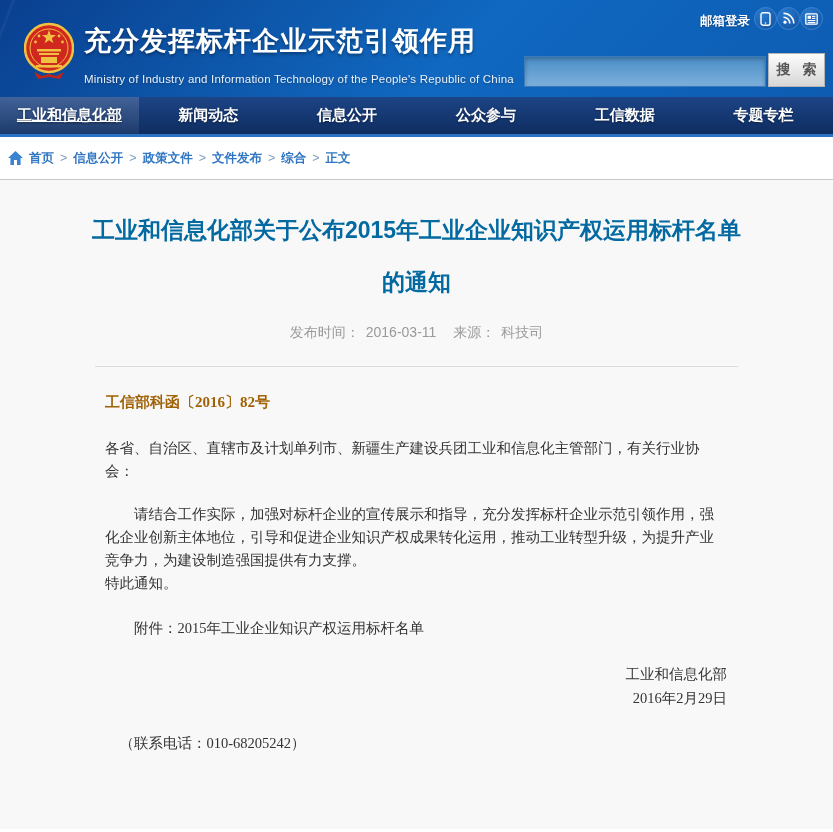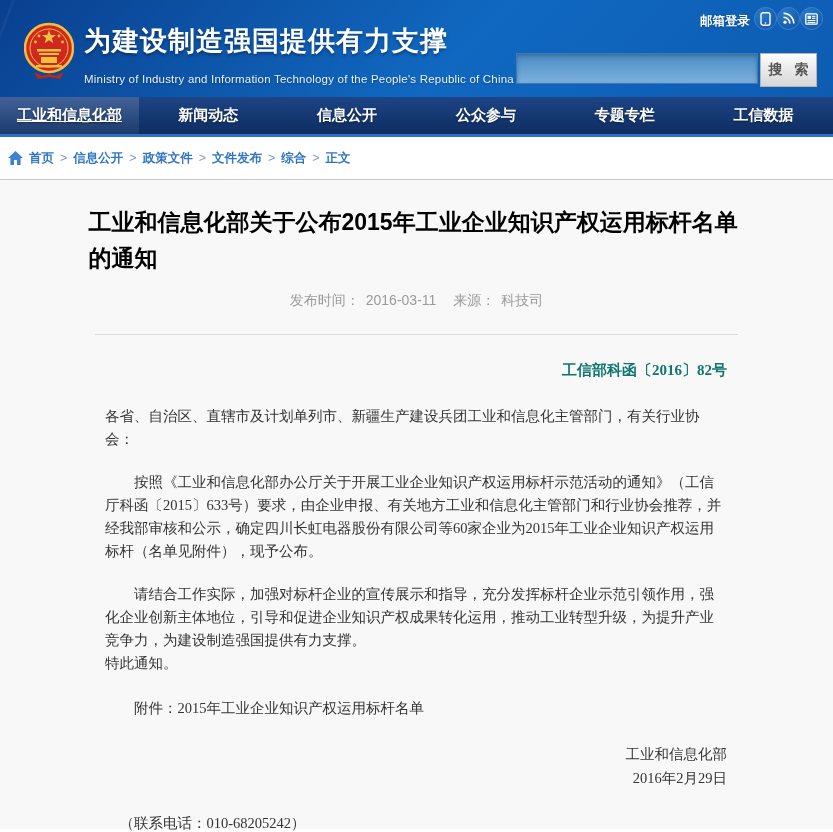--- a/index.html
+++ b/index.html
@@ -49,22 +49,22 @@
     text-decoration:none; cursor:pointer; text-shadow:0 1px 2px rgba(0,0,0,0.3);
   }
   .icon-circle {
     width:23px; height:23px; border-radius:50%;
     background:radial-gradient(circle at 35% 30%, #2a7bd0, #0f4f9e);
     border:1px solid #3c85d2;
     display:flex; align-items:center; justify-content:center;
     cursor:pointer;
   }
   .search-row {
-    position:absolute; right:16px; top:53px;
-    display:flex; align-items:flex-start;
+    position:absolute; right:8px; top:53px;
+    display:flex; align-items:flex-end;
   }
   .search-input {
     width:242px; height:31px;
     border:1px solid #3a7cba;
     background:linear-gradient(#4a8dc6,#7db0dc);
     box-shadow:inset 0 2px 4px rgba(0,0,0,0.25);
     outline:none; padding:0 8px; font-size:13px; color:#fff;
   }
   .search-btn {
     width:57px; height:34px; margin-left:2px;
@@ -104,42 +104,43 @@
   .bc-sep { color:#7f9bbd; margin:0 6px; }
   
   .content {
     height:650px;
     background:#f8f8f8;
     border-top:1px solid #c9c9c9;
     padding-top:24px;
   }
   .article-title {
     max-width:656px; margin:0 auto;
-    font-size:23px; font-weight:bold; color:#000000;
-    line-height:36px;
+    text-align:center;
+    font-size:23px; font-weight:bold; color:#0369a1;
+    line-height:52px;
     font-family:"Liberation Sans", sans-serif;
   }
   .article-meta {
     margin-top:16px; text-align:center;
     font-size:14px; color:#9a9a9a; height:16px;
   }
   .article-meta span { margin:0 3px; }
   .divider {
     margin:26px 95px 0 95px;
     border-top:1px solid #dcdcdc;
     height:0;
   }
   .doc-body {
     font-family:"Liberation Serif","DejaVu Serif",serif;
     color:#333; font-size:14.5px;
     margin:0 106px 0 105px;
   }
   .doc-number {
-    margin-top:26px; text-align:right;
-    font-weight:bold; font-size:15px; color:#0f766e; height:20px;
+    margin-top:26px; text-align:left;
+    font-weight:bold; font-size:15px; color:#a16207; height:20px;
   }
   .salutation { margin-top:24px; line-height:23px; }
   .para { line-height:23px; margin-top:20px; text-indent:2em; }
   .closing { line-height:23px; }
   .attachment { margin-top:22px; line-height:23px; text-indent:2em; }
   .signature { margin-top:22px; text-align:right; line-height:24px; }
   .contact { margin-top:22px; line-height:23px; text-indent:1em; }
 </style>
 </head>
 <body>
@@ -154,21 +155,21 @@
       <circle cx="35" cy="14" r="1.4" fill="#f0c040"></circle>
       <circle cx="11.5" cy="20" r="1.4" fill="#f0c040"></circle>
       <circle cx="38.5" cy="20" r="1.4" fill="#f0c040"></circle>
       <rect x="13" y="27" width="24" height="2.5" fill="#f0c040"></rect>
       <rect x="15" y="31" width="20" height="2" fill="#f0c040"></rect>
       <rect x="17" y="35" width="16" height="6" fill="#f0c040"></rect>
       <rect x="12" y="43" width="26" height="2.5" fill="#f0c040"></rect>
       <path d="M10 50 L18 54 L25 52 L32 54 L40 50 L36 57 L25 55 L14 57 Z" fill="#c0241a"></path>
     </svg>
     <div class="brand-text">
-      <div class="site-title">为建设制造强国提供有力支撑</div>
+      <div class="site-title">充分发挥标杆企业示范引领作用</div>
       <div class="site-subtitle">Ministry of Industry and Information Technology of the People's Republic of China</div>
     </div>
   </div>
 
   <div class="topbar">
     <a class="mail-login">邮箱登录</a>
     <span class="icon-circle">
       <svg width="11" height="14" viewBox="0 0 11 14">
           <rect x="1" y="0.8" width="9" height="12.4" rx="2" fill="none" stroke="#fff" stroke-width="1.4"></rect>
           <circle cx="5.5" cy="11" r="0.8" fill="#fff"></circle>
@@ -197,22 +198,22 @@
     <input class="search-input" type="text" value="" style="">
     <button class="search-btn">搜 索</button>
   </div>
 </div>
 
 <div class="nav">
     <div class="nav-item active">工业和信息化部</div>
     <div class="nav-item">新闻动态</div>
     <div class="nav-item">信息公开</div>
     <div class="nav-item">公众参与</div>
+    <div class="nav-item">工信数据</div>
     <div class="nav-item">专题专栏</div>
-    <div class="nav-item">工信数据</div>
   </div>
 
 <div class="breadcrumb">
   <svg class="bc-home" viewBox="0 0 15 14">
     <path d="M7.5 0 L15 7 L12.6 7 L12.6 14 L9 14 L9 9 L6 9 L6 14 L2.4 14 L2.4 7 L0 7 Z" fill="#3b82d0"></path>
   </svg>
   <span id="bc-list"><a class="bc-link">首页</a><span class="bc-sep">&gt;</span><a class="bc-link">信息公开</a><span class="bc-sep">&gt;</span><a class="bc-link">政策文件</a><span class="bc-sep">&gt;</span><a class="bc-link">文件发布</a><span class="bc-sep">&gt;</span><a class="bc-link">综合</a><span class="bc-sep">&gt;</span><a class="bc-link">正文</a></span>
 </div>
 
 <div class="content">
@@ -222,21 +223,20 @@
     <span>发布时间：</span><span>2016-03-11</span>
     <span style="margin-left:10px;">来源：</span><span>科技司</span>
   </div>
 
   <div class="divider"></div>
 
   <div class="doc-body">
     <div class="doc-number">工信部科函〔2016〕82号</div>
     <p class="salutation">各省、自治区、直辖市及计划单列市、新疆生产建设兵团工业和信息化主管部门，有关行业协会：</p>
     <div id="paragraphs">
-        <p class="para">按照《工业和信息化部办公厅关于开展工业企业知识产权运用标杆示范活动的通知》（工信厅科函〔2015〕633号）要求，由企业申报、有关地方工业和信息化主管部门和行业协会推荐，并经我部审核和公示，确定四川长虹电器股份有限公司等60家企业为2015年工业企业知识产权运用标杆（名单见附件），现予公布。</p>
         <p class="para">请结合工作实际，加强对标杆企业的宣传展示和指导，充分发挥标杆企业示范引领作用，强化企业创新主体地位，引导和促进企业知识产权成果转化运用，推动工业转型升级，为提升产业竞争力，为建设制造强国提供有力支撑。</p>
       </div>
     <p class="closing">特此通知。</p>
     <p class="attachment">附件：2015年工业企业知识产权运用标杆名单</p>
     <div class="signature">
       <div>工业和信息化部</div>
       <div>2016年2月29日</div>
     </div>
     <p class="contact">（联系电话：010-68205242）</p>
   </div>

